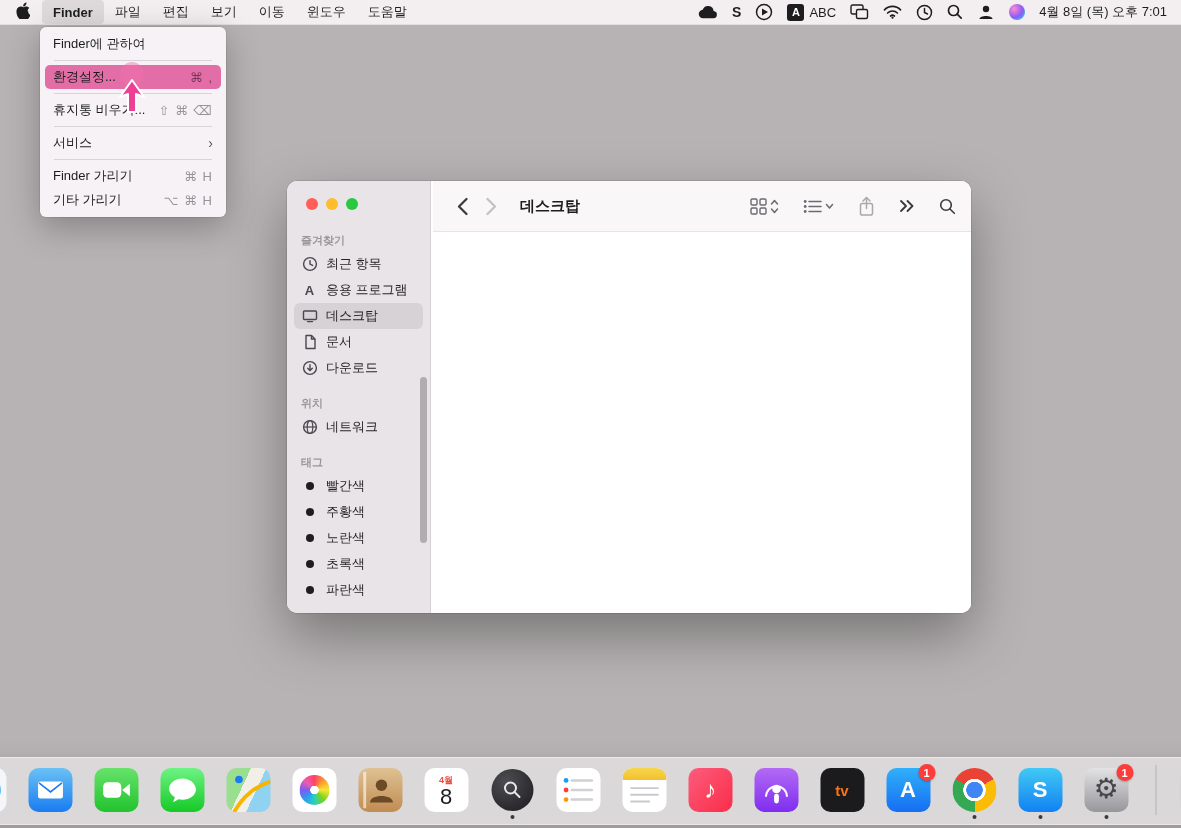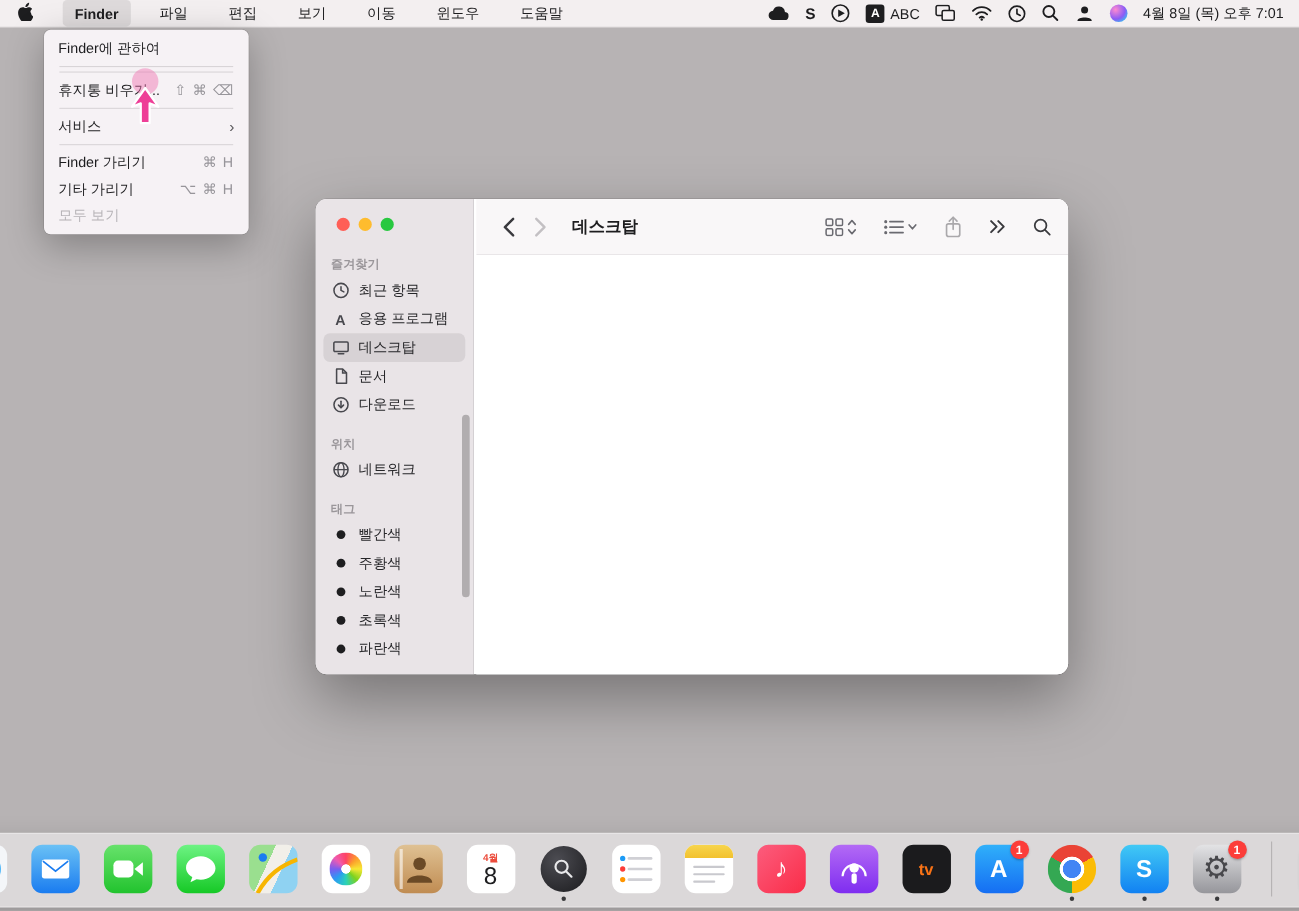--- a/index.html
+++ b/index.html
@@ -10,21 +10,21 @@
   }
 
   
   .menubar {
     position:absolute; top:0; left:0; right:0; height:25px;
     background:rgba(246,242,243,0.94);
     border-bottom:1px solid rgba(0,0,0,0.07);
     display:flex; justify-content:space-between; align-items:center;
     font-size:13px; z-index:40;
   }
-  .mb-left { display:flex; align-items:center; height:100%;gap:15px; }
+  .mb-left { display:flex; align-items:center; height:100%; }
   .apple { padding:0 12px 0 16px; display:flex; align-items:center; height:100%; }
   .mb-menu { padding:0 11px; height:100%; display:flex; align-items:center; border-radius:4px; }
   .mb-menu.active { background:rgba(0,0,0,0.085); font-weight:700; }
   .mb-right { display:flex; align-items:center; height:100%; gap:14px; padding-right:14px; }
   .st-icon { display:flex; align-items:center; justify-content:center; height:100%; }
   .st-letter { font-weight:700; font-size:14px; }
   .input-src { display:flex; align-items:center; gap:5px; }
   .input-box { width:17px; height:17px; background:#1d1d1f; color:#fff; border-radius:3px;
     display:flex; align-items:center; justify-content:center; font-size:11px; font-weight:700; }
   .siri-orb { width:16px; height:16px; border-radius:50%;
@@ -219,41 +219,42 @@
       </span>
     <span class="mb-clock">4월 8일 (목) 오후 7:01</span>
   </div>
 </div>
 
 <div class="context-menu">
   <div class="menu-item">
     <span>Finder에 관하여</span>
   </div>
   <div class="menu-sep"></div>
+  <div class="menu-item highlighted">
+    <span>환경설정...</span>
+    <span class="shortcut">⌘ ,</span>
+  </div>
   <div class="menu-sep"></div>
   <div class="menu-item">
     <span>휴지통 비우기...</span>
     <span class="shortcut">⇧ ⌘ ⌫</span>
   </div>
   <div class="menu-sep"></div>
   <div class="menu-item">
     <span>서비스</span>
     <span class="submenu-arrow">›</span>
   </div>
   <div class="menu-sep"></div>
   <div class="menu-item">
     <span>Finder 가리기</span>
     <span class="shortcut">⌘ H</span>
   </div>
   <div class="menu-item">
     <span>기타 가리기</span>
     <span class="shortcut">⌥ ⌘ H</span>
-  </div>
-  <div class="menu-item disabled">
-    <span>모두 보기</span>
   </div>
 </div>
 
 <div class="cursor-overlay">
   <svg width="40" height="64" viewBox="0 0 40 64">
     <circle cx="20" cy="14" r="12" fill="rgba(240,110,175,0.45)"></circle>
     <polygon points="20,20 8,37 16,34 16,52 24,52 24,34 32,37" fill="#ee3f97" stroke="#ffffff" stroke-width="2" stroke-linejoin="round"></polygon>
   </svg>
 </div>
 

